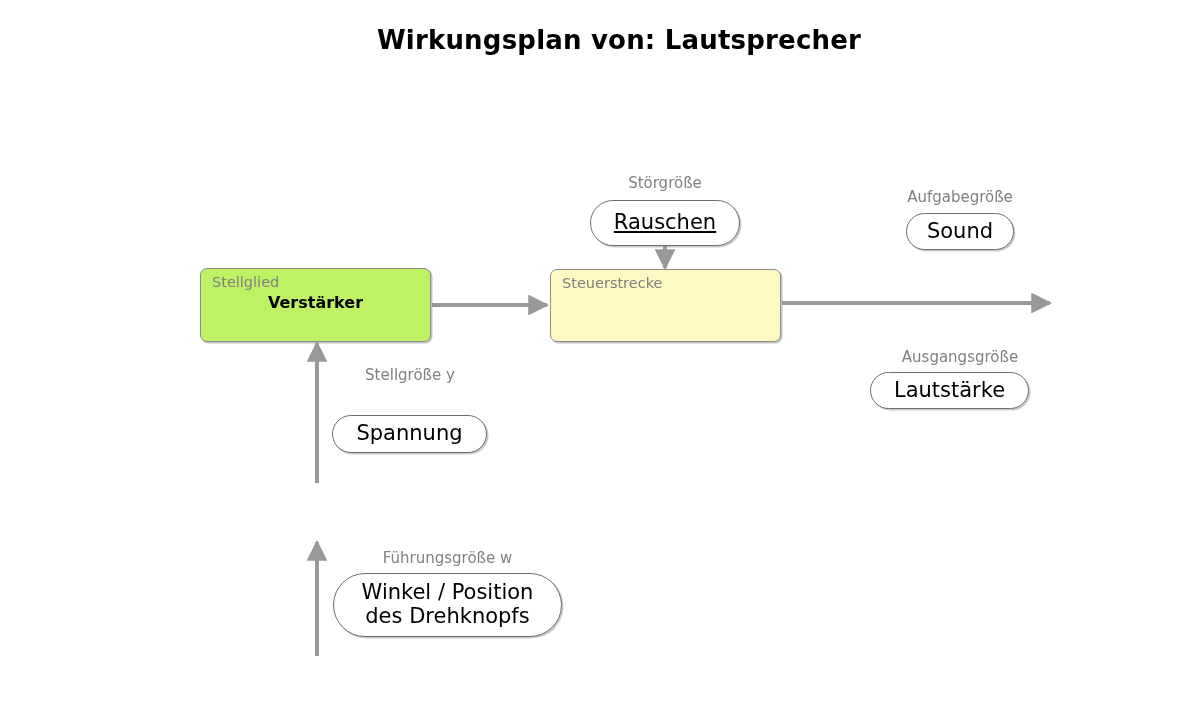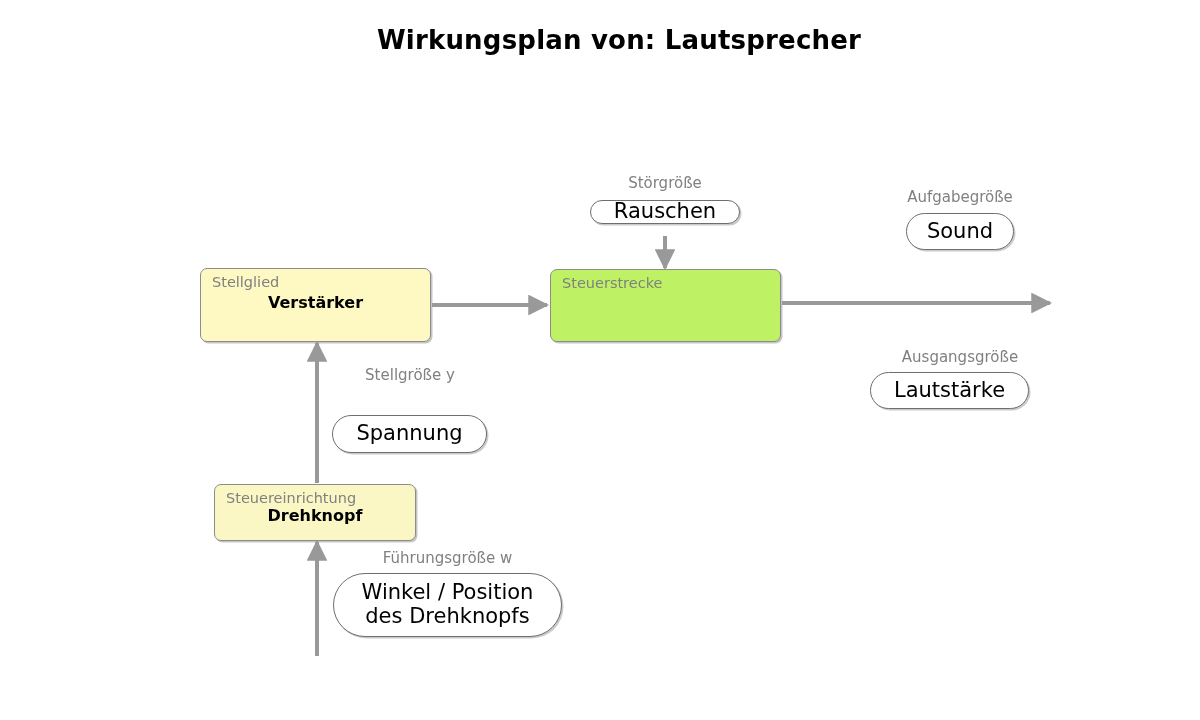--- a/index.html
+++ b/index.html
@@ -68,25 +68,25 @@
     top: 24px;
     text-align: center;
     font-size: 16px;
     font-weight: bold;
     color: #000000;
     white-space: nowrap;
   }
 
   #block-verstaerker {
     left: 200px; top: 268px; width: 231px; height: 74px;
-    background: #fef9c3;
+    background: #bef264;
   }
   #block-lautsprecher {
     left: 550px; top: 269px; width: 231px; height: 73px;
-    background: #bef264;
+    background: #fef9c3;
   }
   #block-drehknopf {
     left: 214px; top: 484px; width: 202px; height: 57px;
     background: #fbf7c4;
   }
   #block-drehknopf .block-name { top: 21px; }
 
   
   .signal {
     position: absolute;
@@ -112,21 +112,21 @@
     justify-content: center;
     text-align: center;
     font-size: 21px;
     color: #000000;
     line-height: 1.12;
     white-space: pre-line;
   }
 
   #signal-stoergroesse { left: 565px; top: 174px; width: 200px; }
   #signal-stoergroesse .signal-label { top: 0; }
-  #signal-stoergroesse .pill { left: 25px; top: 26px; width: 150px; height: 24px; }
+  #signal-stoergroesse .pill { left: 25px; top: 26px; width: 150px; height: 46px; text-decoration: underline; }
 
   #signal-aufgabegroesse { left: 860px; top: 188px; width: 200px; }
   #signal-aufgabegroesse .signal-label { top: 0; }
   #signal-aufgabegroesse .pill { left: 46px; top: 25px; width: 108px; height: 37px; }
 
   #signal-ausgangsgroesse { left: 860px; top: 348px; width: 200px; }
   #signal-ausgangsgroesse .signal-label { top: 0; }
   #signal-ausgangsgroesse .pill { left: 10px; top: 24px; width: 159px; height: 37px; }
 
   #signal-stellgroesse { left: 310px; top: 366px; width: 200px; }
@@ -164,24 +164,20 @@
 
   <div class="block" id="block-verstaerker">
     <span class="block-kind">Stellglied</span>
     <span class="block-name">Verstärker</span>
   </div>
 
   <div class="block" id="block-lautsprecher">
     <span class="block-kind">Steuerstrecke</span>
   </div>
 
-  <div class="block" id="block-drehknopf">
-    <span class="block-kind">Steuereinrichtung</span>
-    <span class="block-name">Drehknopf</span>
-  </div>
 
   <div class="signal" id="signal-stoergroesse">
     <span class="signal-label">Störgröße</span>
     <div class="pill">Rauschen</div>
   </div>
 
   <div class="signal" id="signal-aufgabegroesse">
     <span class="signal-label">Aufgabegröße</span>
     <div class="pill">Sound</div>
   </div>

